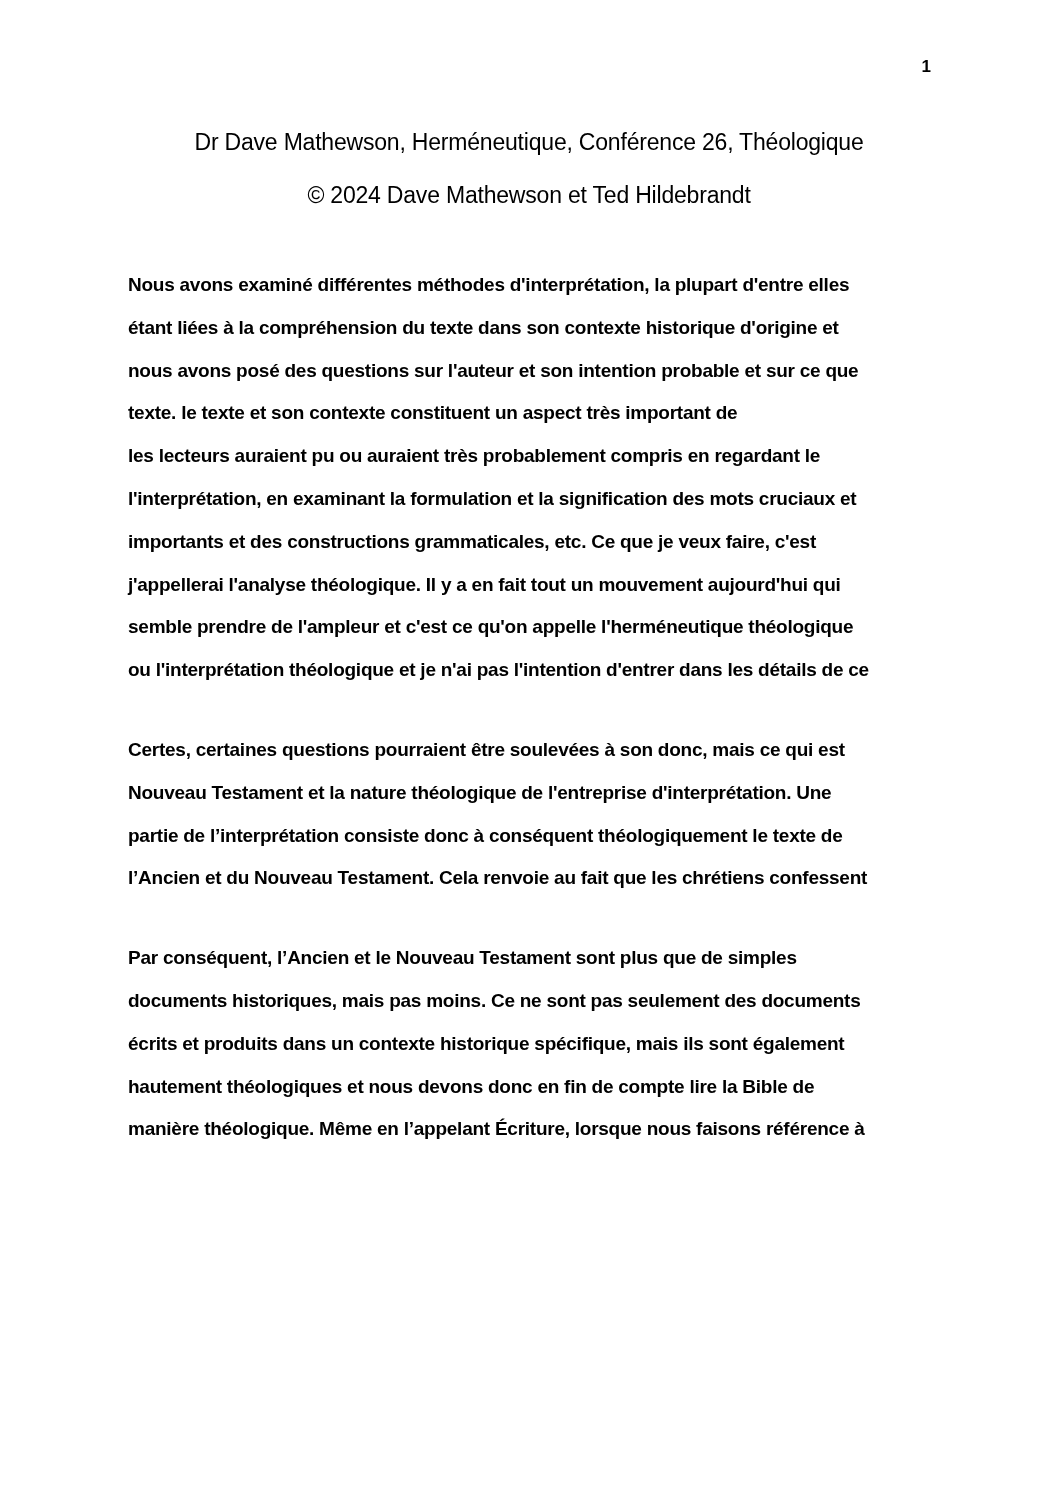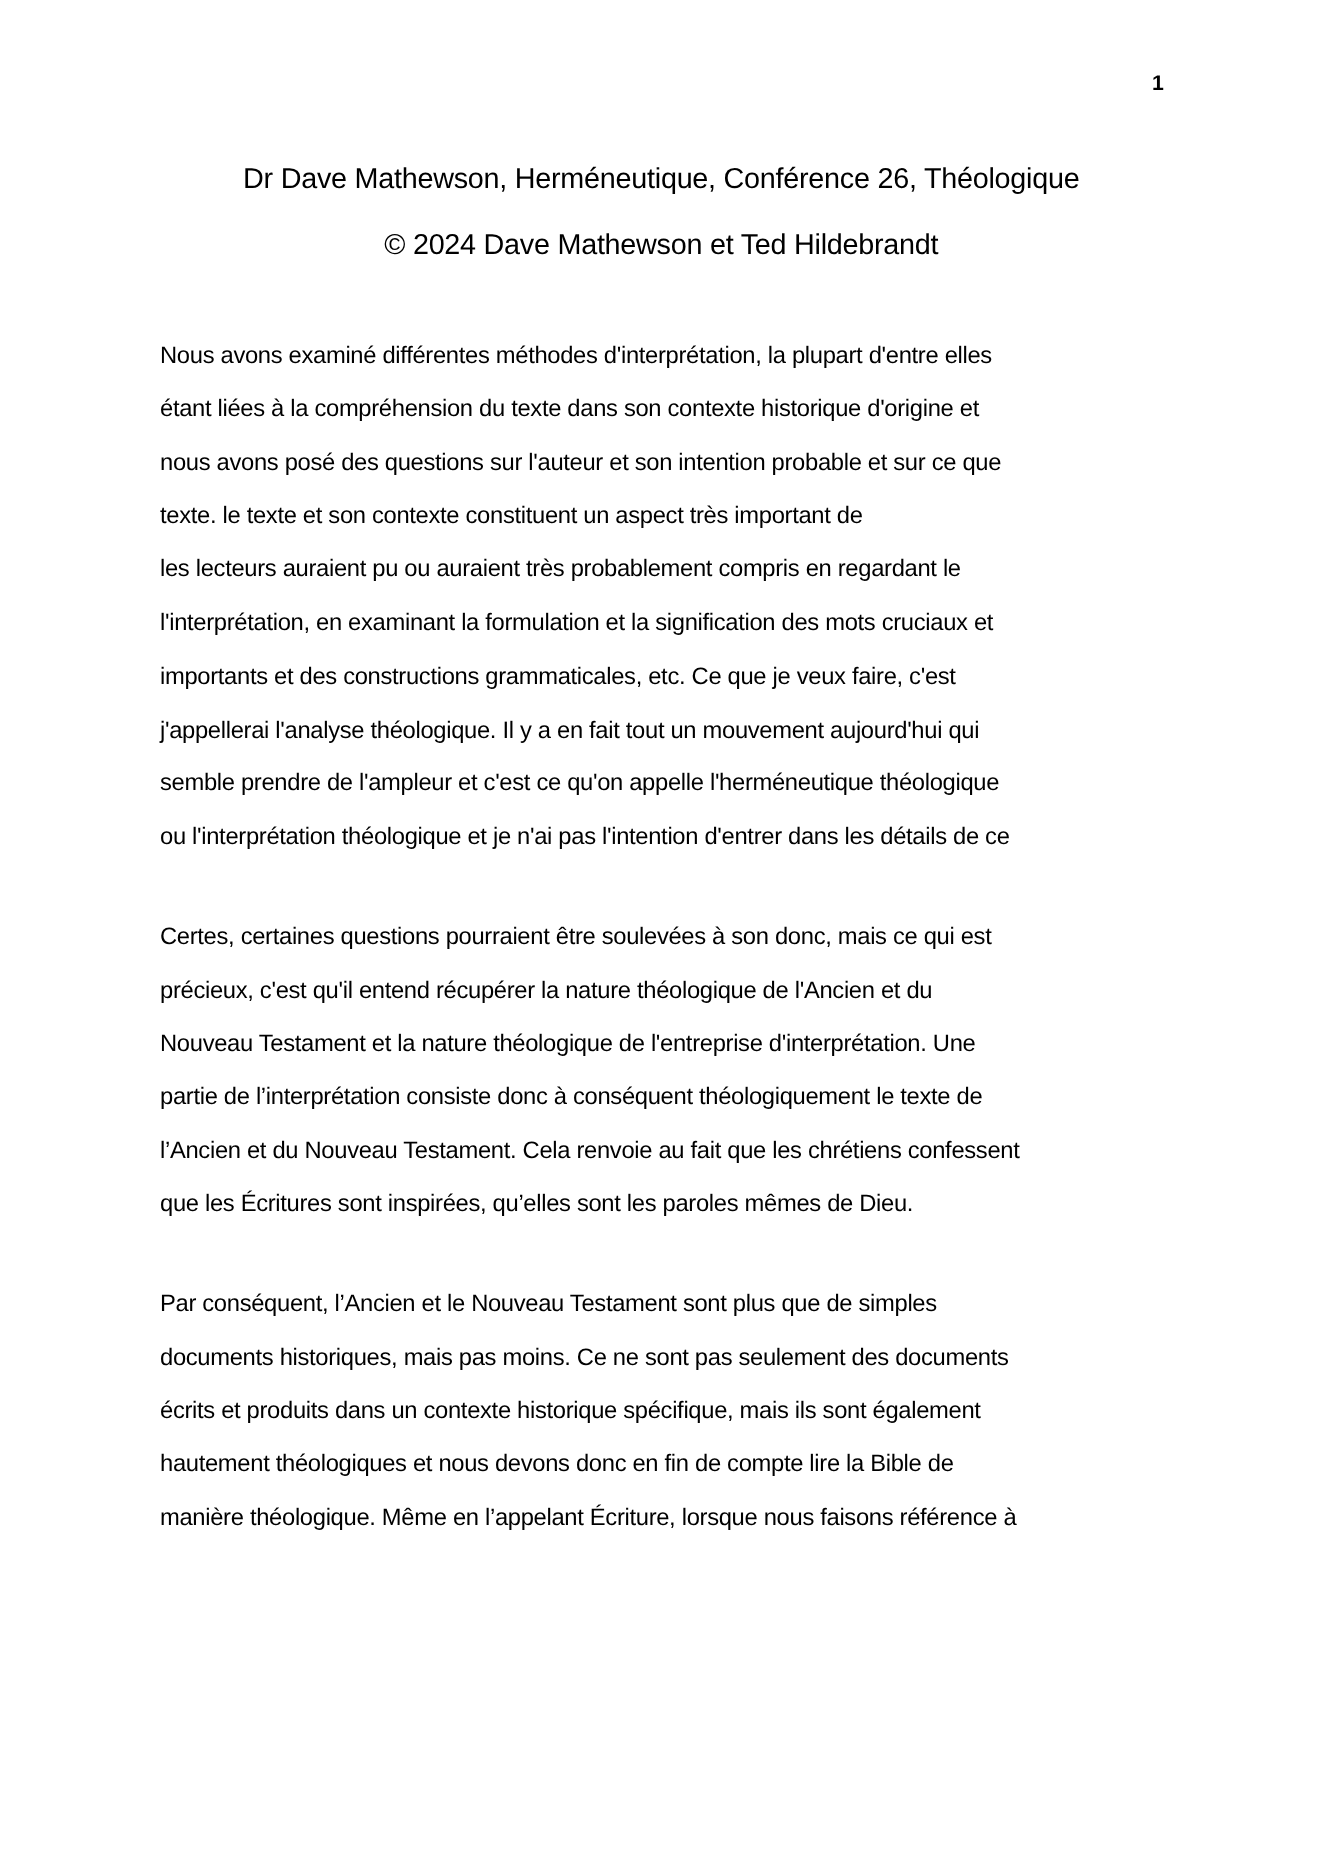--- a/index.html
+++ b/index.html
@@ -37,20 +37,21 @@
   }
   .body-block {
     margin-top: 42px;
     padding-left: 128px;
     padding-right: 120px;
     font-size: 19px;
     letter-spacing: -0.25px;
   }
   .paragraph {
     margin: 0 0 37px 0;
+    font-weight: bold;
   }
   .paragraph .line {
     line-height: 42.8px;
     white-space: nowrap;
   }
 </style>
 </head>
 <body>
 
 <div class="page">
@@ -70,25 +71,23 @@
         <div class="line">texte. le texte et son contexte constituent un aspect très important de</div>
         <div class="line">les lecteurs auraient pu ou auraient très probablement compris en regardant le</div>
         <div class="line">l'interprétation, en examinant la formulation et la signification des mots cruciaux et</div>
         <div class="line">importants et des constructions grammaticales, etc. Ce que je veux faire, c'est</div>
         <div class="line">j'appellerai l'analyse théologique. Il y a en fait tout un mouvement aujourd'hui qui</div>
         <div class="line">semble prendre de l'ampleur et c'est ce qu'on appelle l'herméneutique théologique</div>
         <div class="line">ou l'interprétation théologique et je n'ai pas l'intention d'entrer dans les détails de ce</div>
       </div>
     <div class="paragraph">
         <div class="line">Certes, certaines questions pourraient être soulevées à son donc, mais ce qui est</div>
-        <div class="line">précieux, c'est qu'il entend récupérer la nature théologique de l'Ancien et du</div>
         <div class="line">Nouveau Testament et la nature théologique de l'entreprise d'interprétation. Une</div>
         <div class="line">partie de l’interprétation consiste donc à conséquent théologiquement le texte de</div>
         <div class="line">l’Ancien et du Nouveau Testament. Cela renvoie au fait que les chrétiens confessent</div>
-        <div class="line">que les Écritures sont inspirées, qu’elles sont les paroles mêmes de Dieu.</div>
       </div>
     <div class="paragraph">
         <div class="line">Par conséquent, l’Ancien et le Nouveau Testament sont plus que de simples</div>
         <div class="line">documents historiques, mais pas moins. Ce ne sont pas seulement des documents</div>
         <div class="line">écrits et produits dans un contexte historique spécifique, mais ils sont également</div>
         <div class="line">hautement théologiques et nous devons donc en fin de compte lire la Bible de</div>
         <div class="line">manière théologique. Même en l’appelant Écriture, lorsque nous faisons référence à</div>
       </div>
   </div>
 

